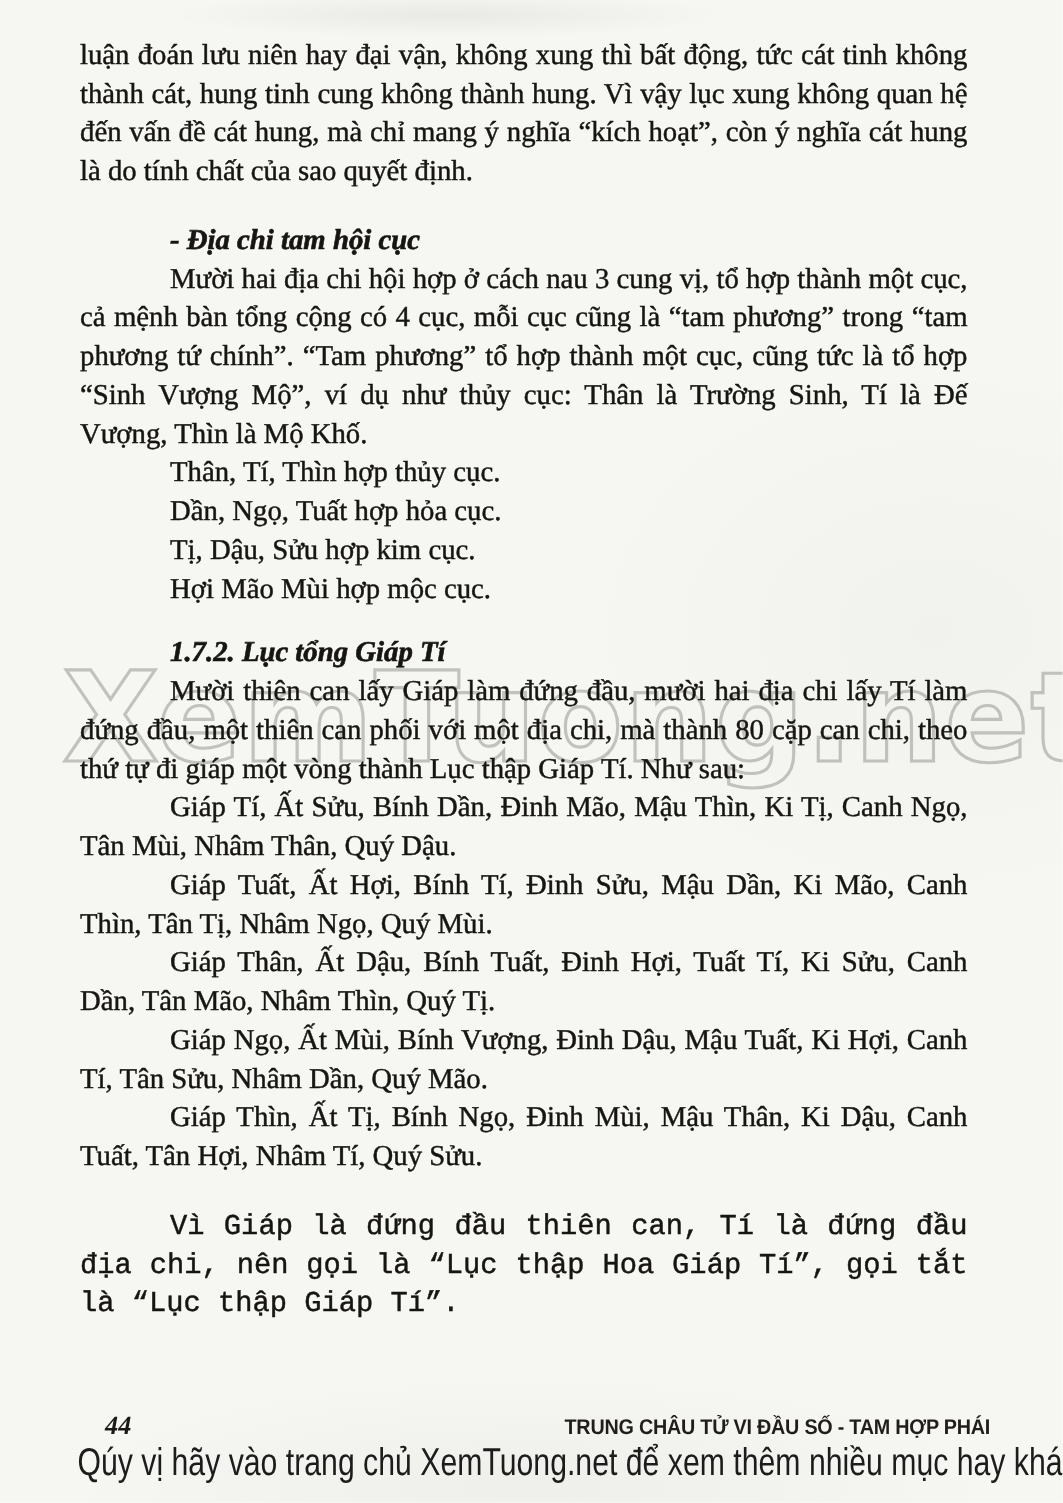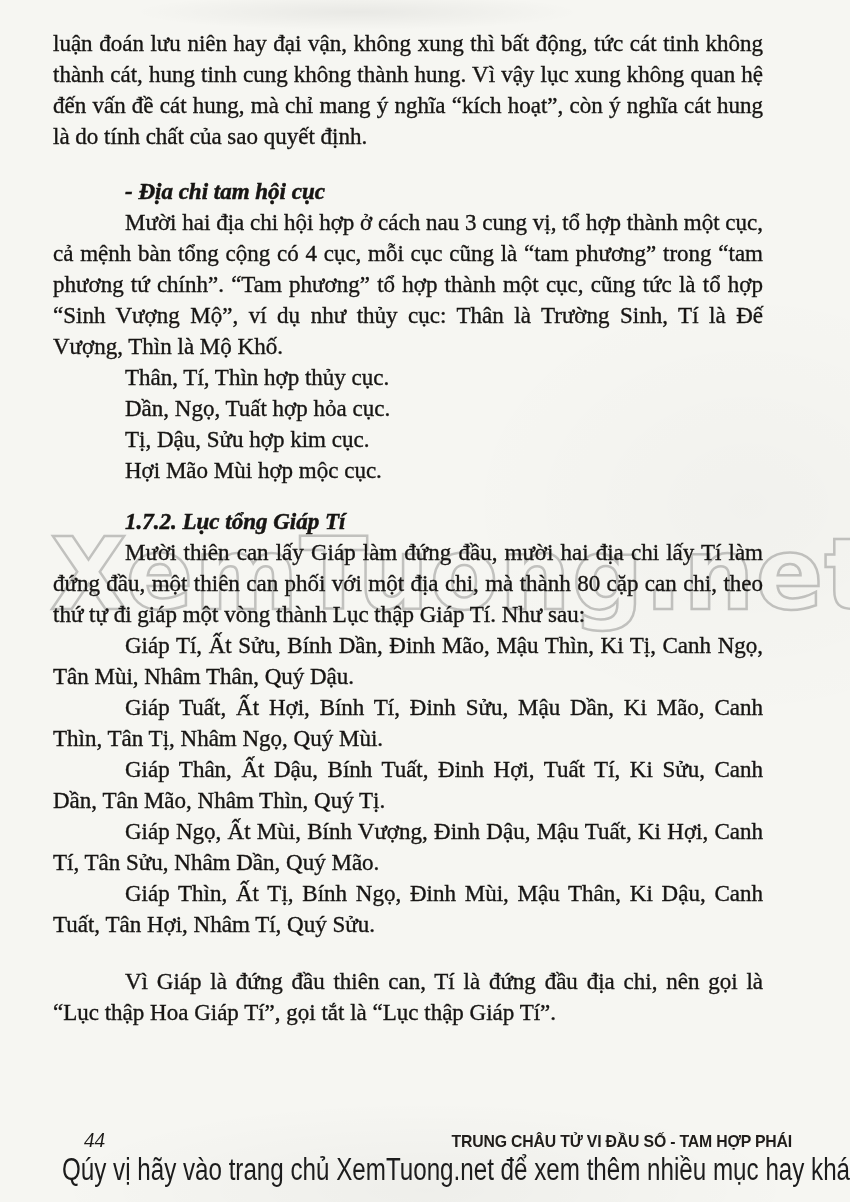--- a/index.html
+++ b/index.html
@@ -11,54 +11,54 @@
       radial-gradient(ellipse 320px 26px at 42% 12px, rgba(0,0,0,0.055), transparent 70%),
       radial-gradient(ellipse 420px 320px at 88% 42%, rgba(0,0,0,0.02), transparent 70%),
       radial-gradient(ellipse 500px 120px at 50% 1190px, rgba(0,0,0,0.03), transparent 75%),
       #f6f6f2;
     overflow:hidden;
     font-family:"Liberation Serif", serif;
     color:#171513;
   }
   .content{
     position:absolute;
-    left:53px; top:28px; width:710px;
+    left:64px; top:28px; width:710px;
     font-size:23px; line-height:31px;
     text-align:justify;
     -webkit-text-stroke:0.35px #171513;
   }
   .content p{margin:0;}
   p.indent{text-indent:72px;}
   .sec-heading{
     font-weight:bold;
     text-indent:72px;
     font-style:italic;
     -webkit-text-stroke:0.5px #171513;
   }
   .h-gap1{margin-top:24px !important;}
   .h-gap2{margin-top:20px !important;}
   .cuc-line{text-indent:72px; text-align:left;}
-  .concl{margin-top:26px !important;}
+  .concl{margin-top:26px !important;font-family:Liberation Mono, monospace;}
   .watermark{
     position:absolute;
     left:50px; top:516px;
     font-family:"DejaVu Sans", sans-serif;
     font-weight:bold;
     font-size:100px;
     letter-spacing:1px;
     color:rgba(255,255,255,0.05);
     -webkit-text-stroke:2.5px rgba(150,150,148,0.55);
     white-space:nowrap;
     pointer-events:none;
   }
   .page-number{
     position:absolute;
     left:84px; top:1128px;
     font-family:"Liberation Serif", serif;
-    font-size:21px; font-weight:normal; font-style:italic;
+    font-size:21px; font-weight:bold; font-style:italic;
     color:#1b1917;
   }
   .book-title{
     position:absolute;
     right:58px; top:1132px;
     font-family:"Liberation Sans", sans-serif;
     font-size:17px; font-weight:bold;
     letter-spacing:-0.2px;
     transform:scaleX(0.93);
     transform-origin:right center;

